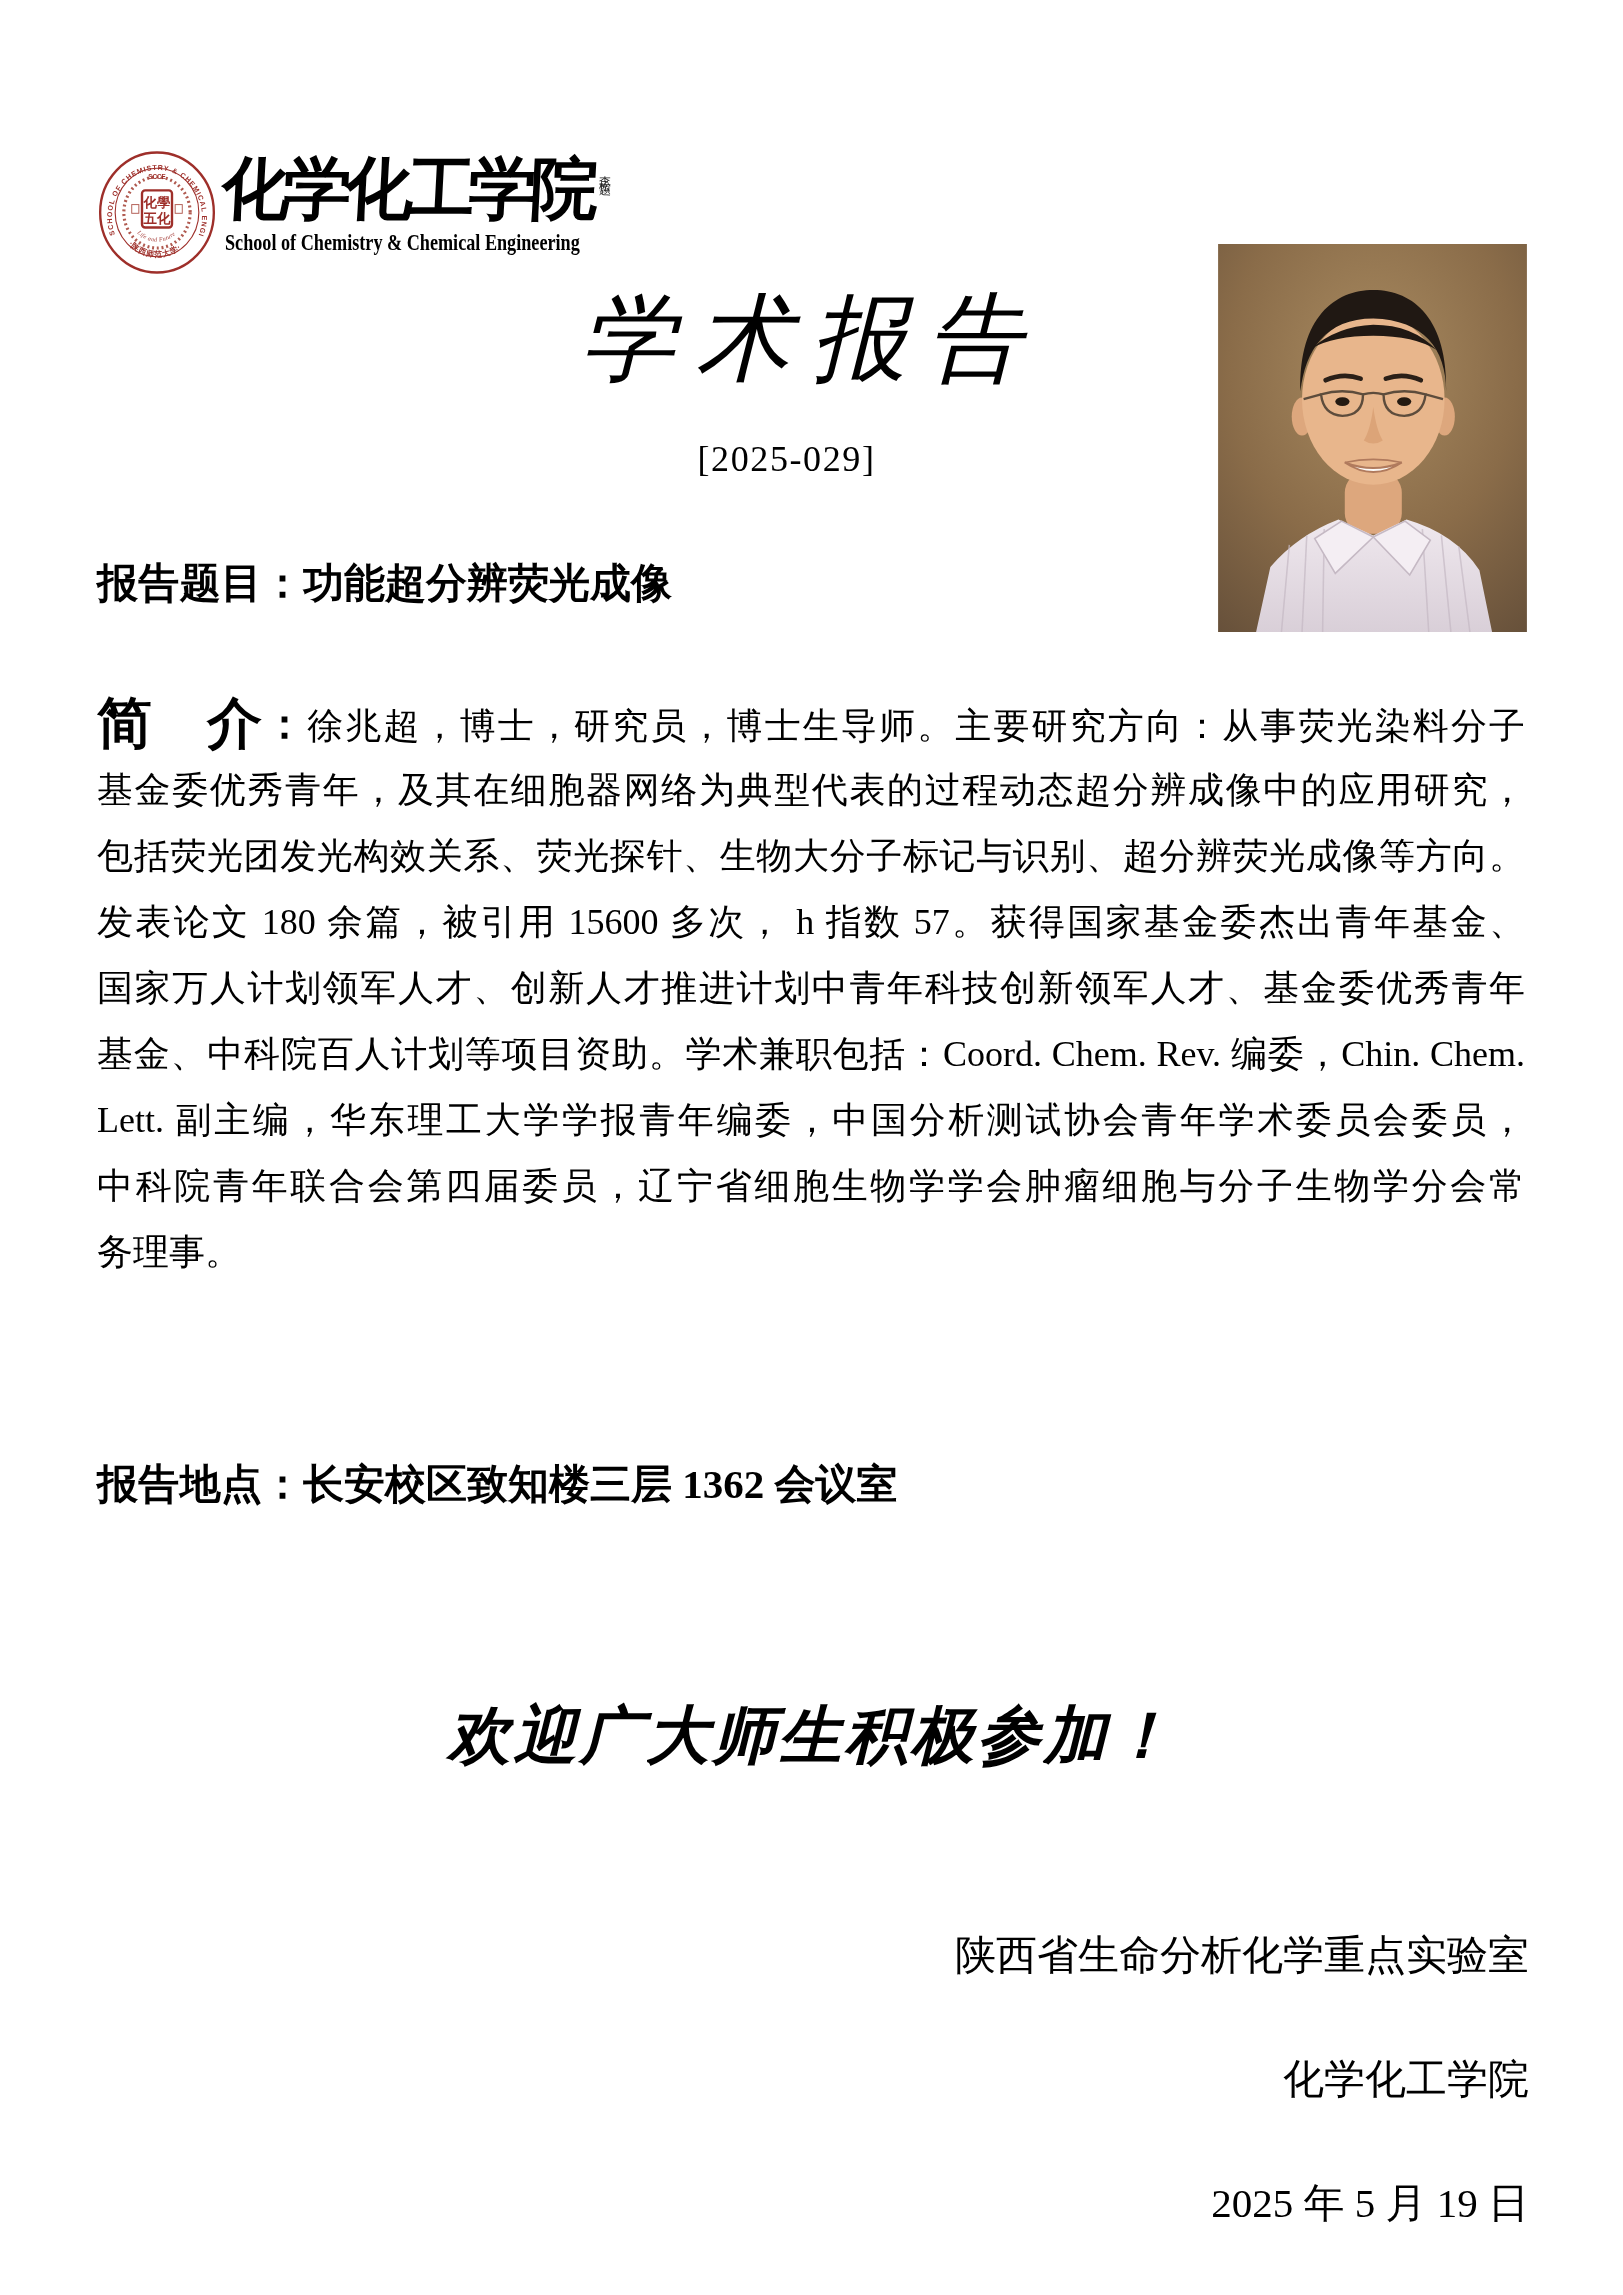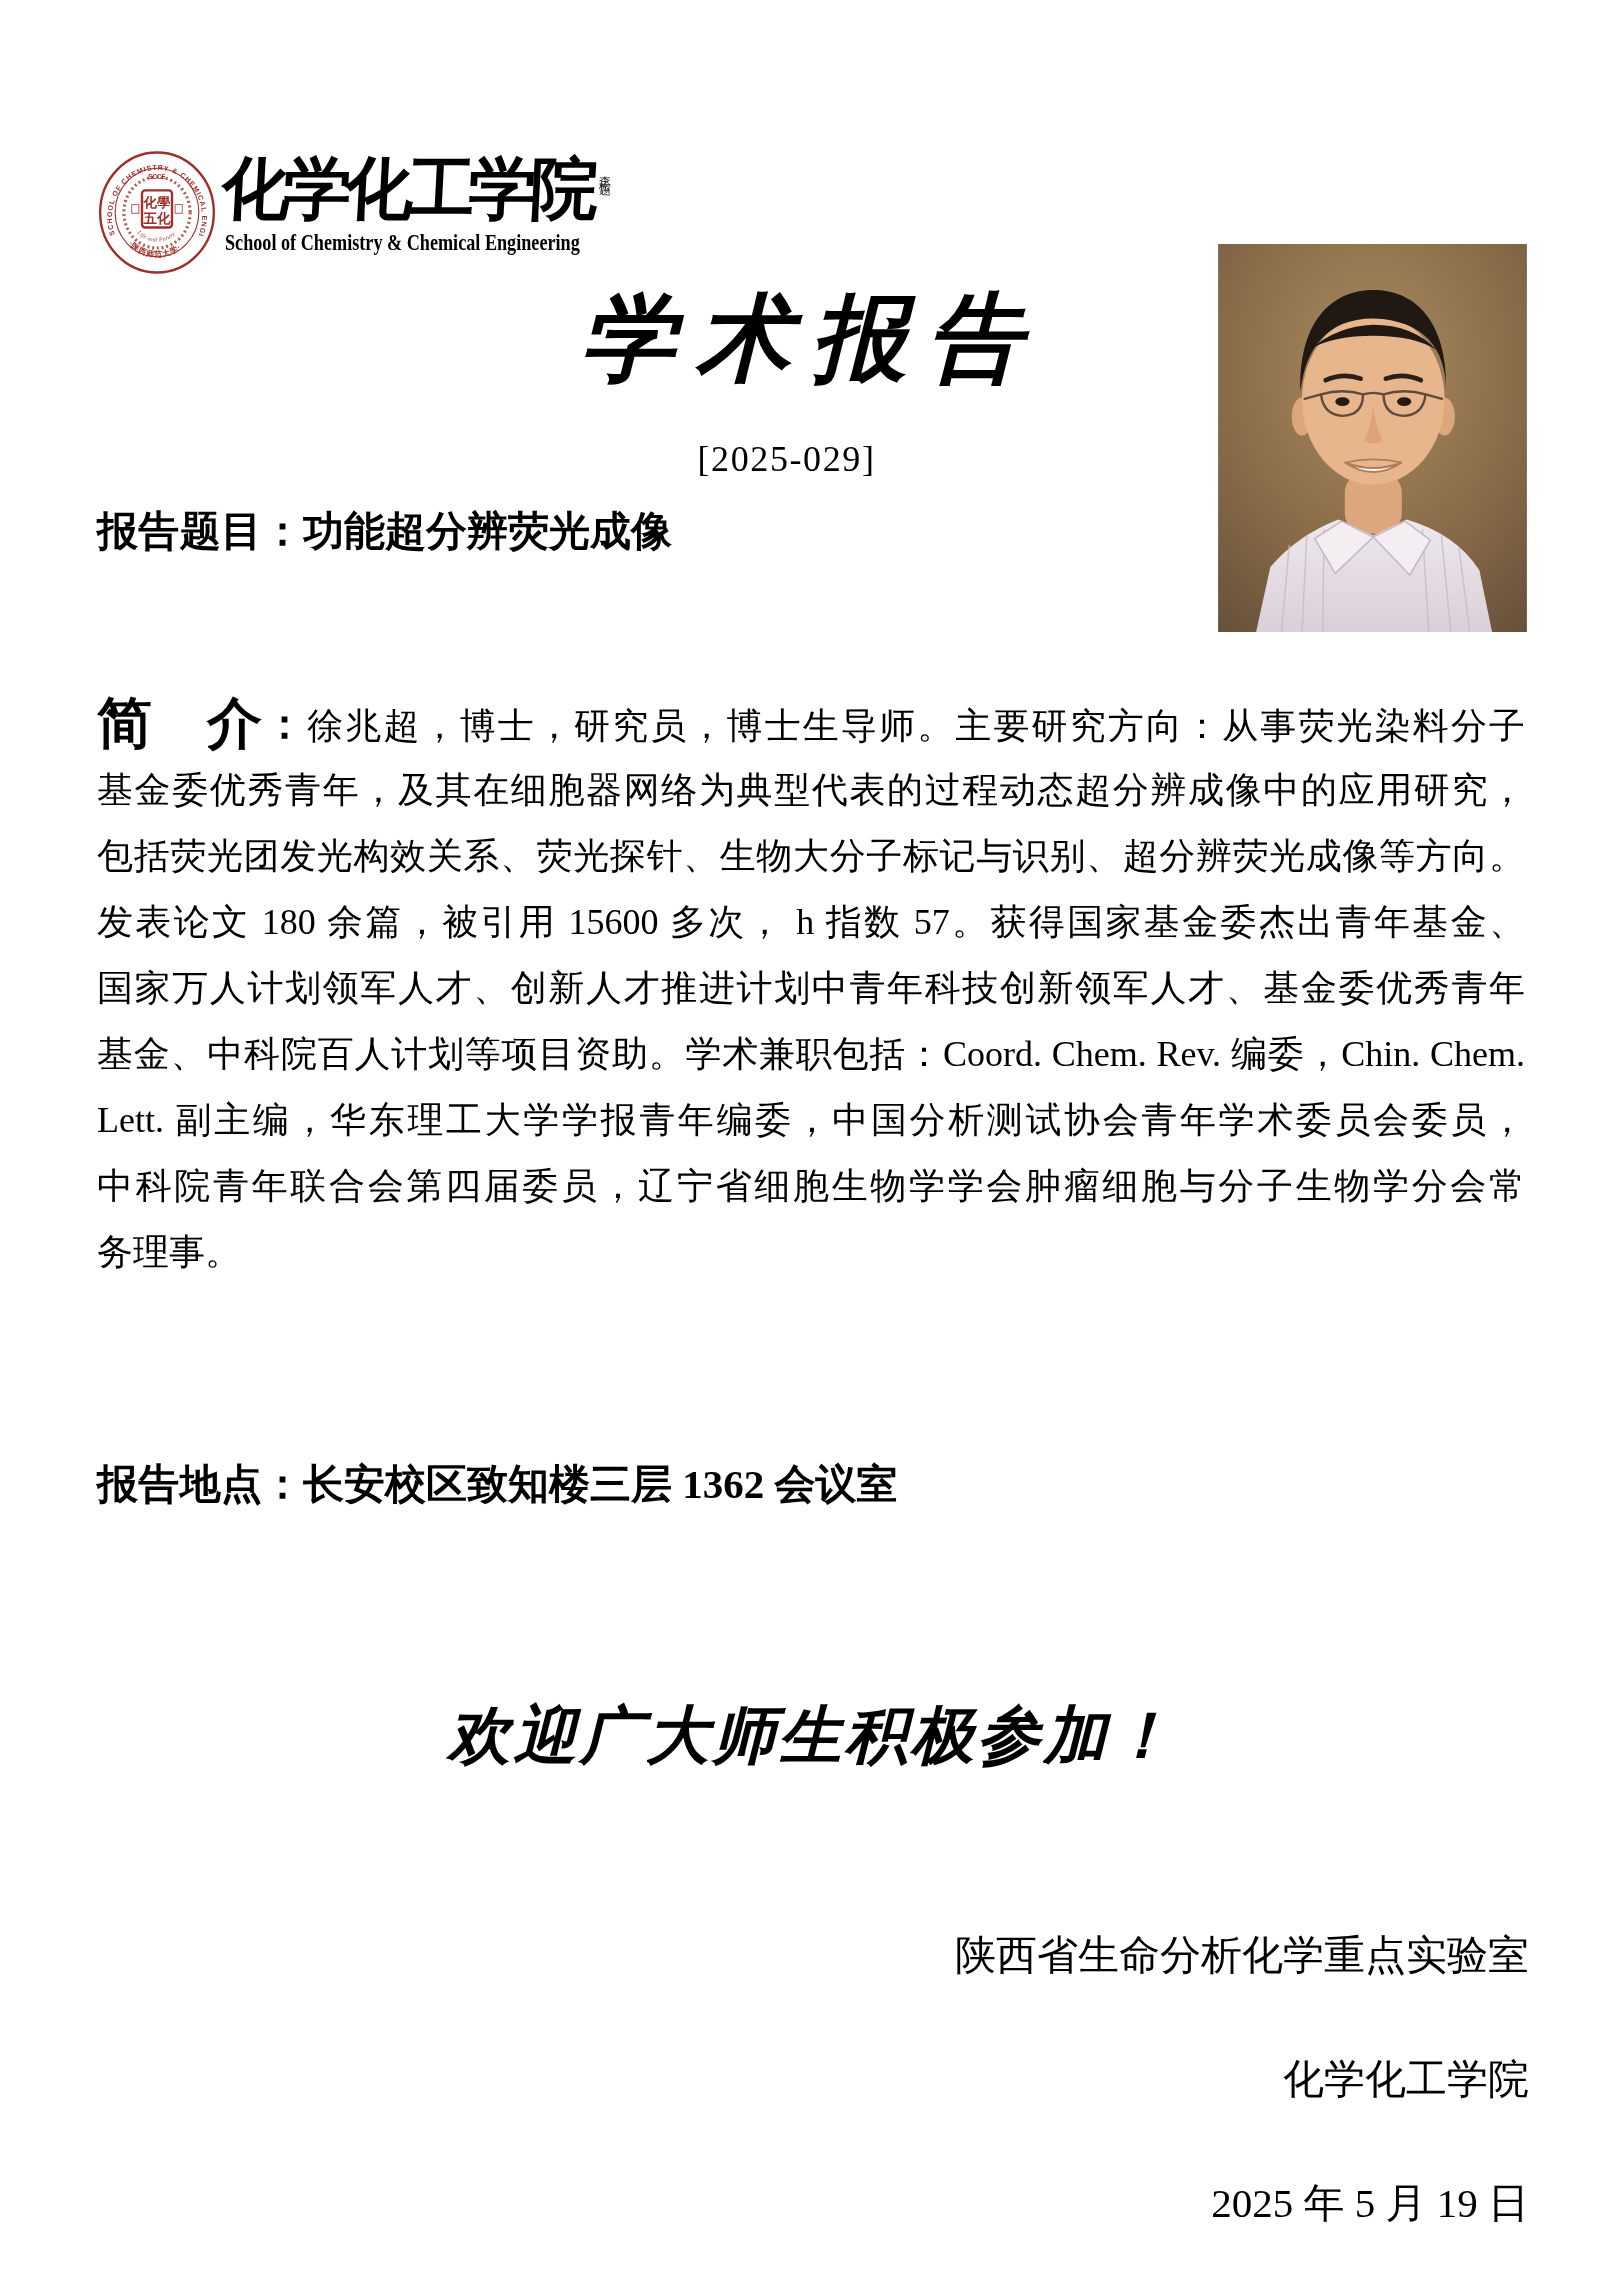--- a/index.html
+++ b/index.html
@@ -23,37 +23,37 @@
   }
   .signature {
     position:absolute; left:596px; top:166px;
     writing-mode:vertical-rl; font-size:12px; letter-spacing:4px; color:#222;
   }
   
   .photo { position:absolute; left:1218px; top:244px; width:309px; height:388px; }
   
   .main-title {
     position:absolute; left:0; top:282px; width:1623px; text-align:center;
-    font-size:95px; font-weight:700; font-style:italic; letter-spacing:20.6px;
+    font-size:95px; font-weight:400; font-style:italic; letter-spacing:20.6px;
     line-height:1.2; white-space:nowrap;
   }
   .serial {
     position:absolute; left:0; top:438px; width:1573px; text-align:center;
     font-size:36px; letter-spacing:1.6px;
   }
   
   .info-line {
     position:absolute; left:97px; width:1435px;
     font-size:41px; font-weight:bold; white-space:nowrap; line-height:1.25;
   }
   .jlabel {
     display:inline-block; width:165px; vertical-align:top;
     text-align:justify; text-align-last:justify;
   }
-  .line-topic   { top:506px; }
+  .line-topic   { top:558px; }
   .line-speaker { top:619px; }
   .line-time    { top:1354px; }
   .line-venue   { top:1459px; }
   
   .bio {
     position:absolute; left:97px; top:691px; width:1428px;
     font-size:36px; line-height:66px;
   }
   .bio-line { text-align:justify; text-align-last:justify; height:66px; }
   .bio-line.last { text-align-last:left; }

